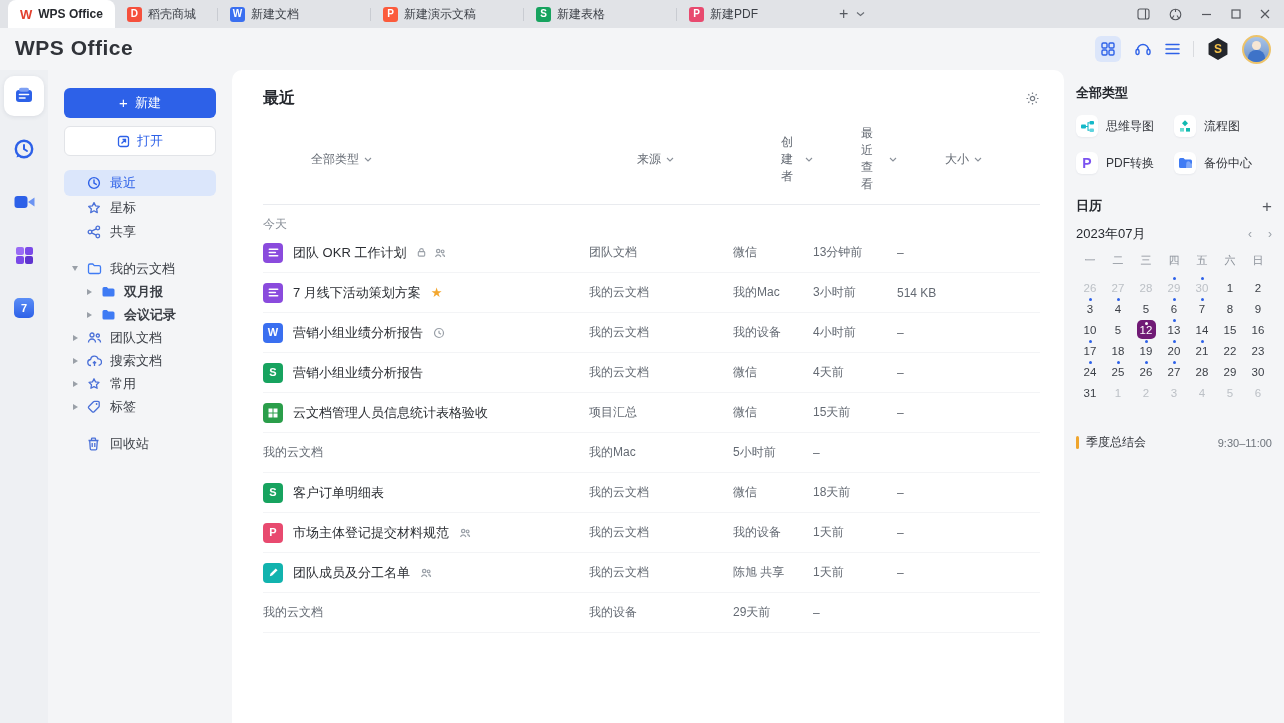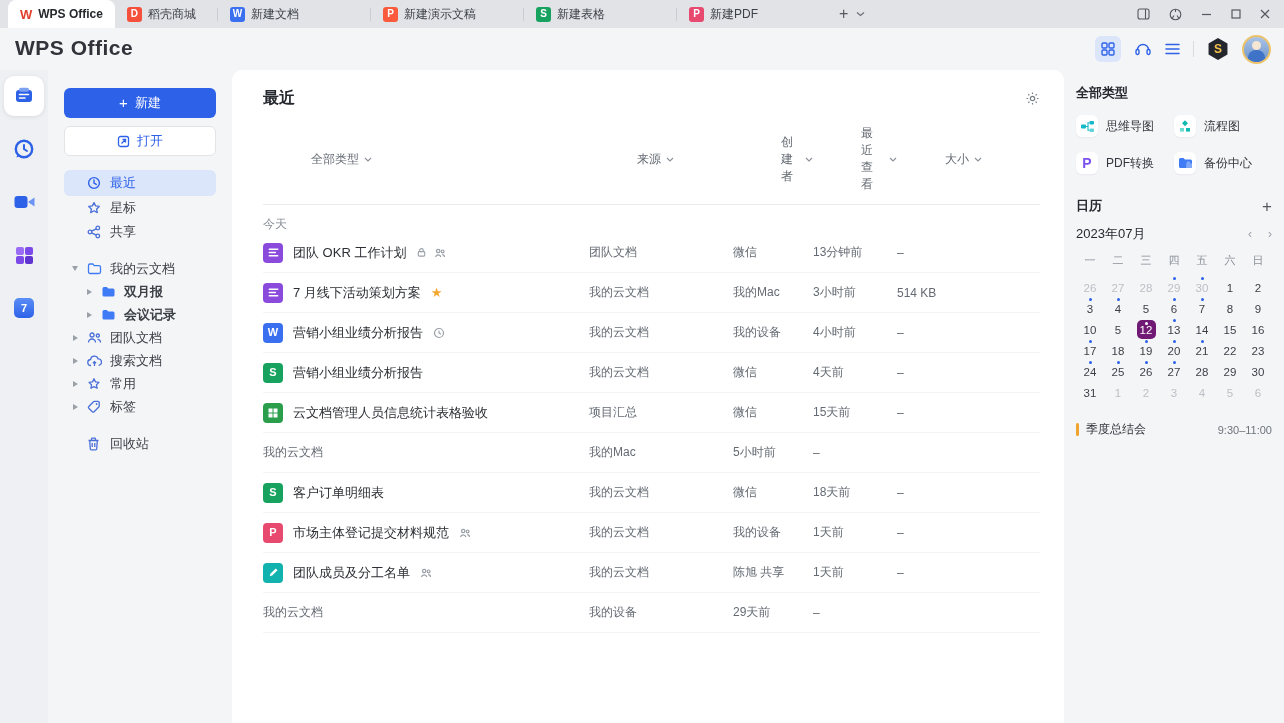--- a/index.html
+++ b/index.html
@@ -92,21 +92,21 @@
   .plus2{font-size:17px;color:#54585f;line-height:1;}
   .monthrow{display:flex;align-items:center;justify-content:space-between;margin-top:10px;font-size:13px;color:#25282e;}
   .navarrows{display:flex;gap:16px;color:#9aa0a8;font-size:12px;}
   .cgrid{display:grid;grid-template-columns:repeat(7,1fr);margin-top:8px;}
   .wd{font-size:11px;color:#8a9099;text-align:center;height:18px;line-height:18px;}
   .day{position:relative;height:21px;display:flex;align-items:center;justify-content:center;font-size:11.5px;color:#3b3f46;}
   .day.muted{color:#bcc0c6;}
   .day .dot{position:absolute;top:0px;left:50%;margin-left:-1.5px;width:3px;height:3px;border-radius:50%;background:#2d61e8;}
   .day.sel .num{width:19px;height:19px;background:#701a75;border-radius:5px;color:#fff;display:flex;align-items:center;justify-content:center;}
   .day.sel .dot{background:#fff;top:3px;z-index:2;}
-  .events{margin-top:16px;}
+  .events{margin-top:29px;}
   .event{display:flex;align-items:center;height:21px;}
   .event-bar{width:3px;height:13px;border-radius:2px;margin-right:7px;flex:none;}
   .event-label{flex:1;font-size:12px;color:#33363c;white-space:nowrap;overflow:hidden;}
   .event-time{font-size:11px;color:#6d737b;flex:none;}
   svg{flex:none;}
 </style>
 </head>
 <body>
 
 <div class="app">

